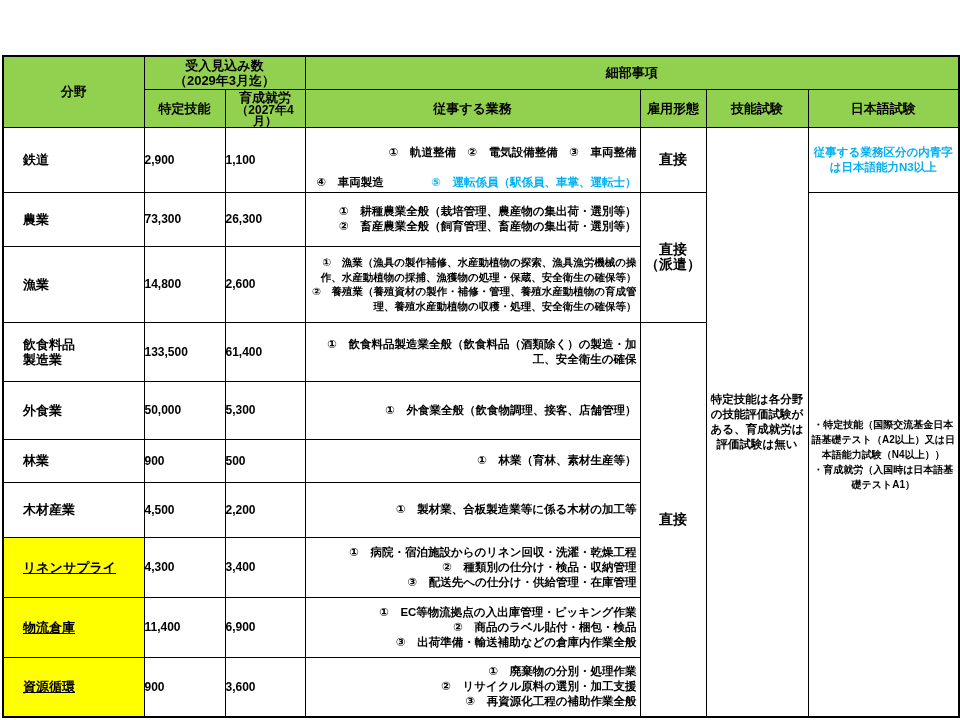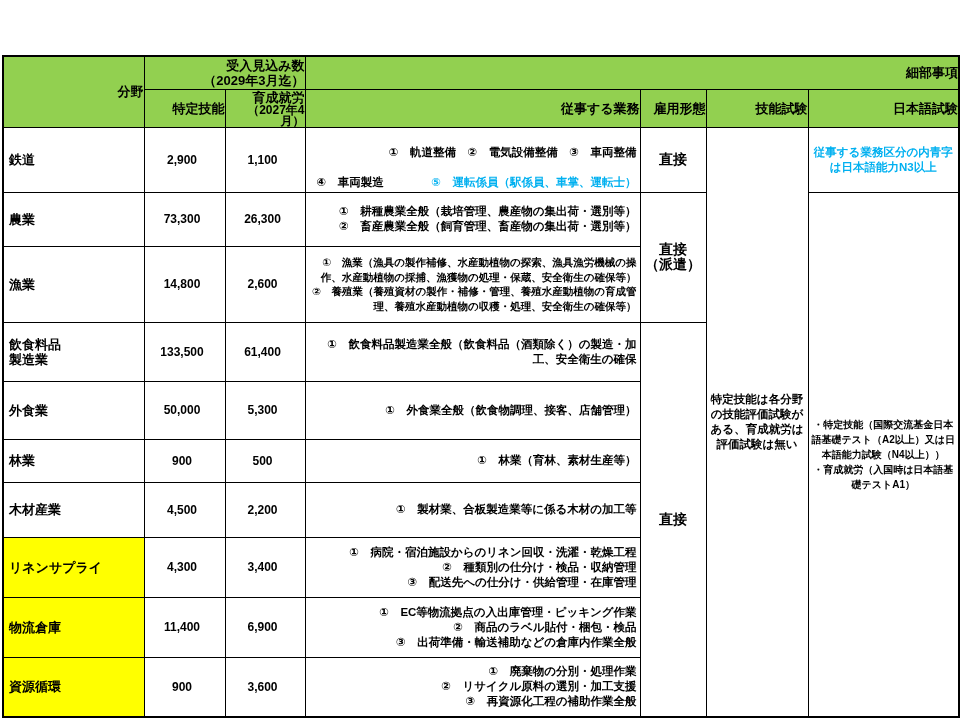--- a/index.html
+++ b/index.html
@@ -17,27 +17,27 @@
   table.tbl{
     position:absolute;left:2px;top:55px;width:956px;
     border-collapse:collapse;table-layout:fixed;
     border:2px solid #000;
   }
   .tbl th,.tbl td{
     border:1px solid #000;padding:0;overflow:hidden;
     vertical-align:middle;background:#fff;
   }
   .tbl th{
-    background:var(--green);text-align:right;font-size:13px;line-height:15px;
+    background:var(--green);text-align:center;font-size:13px;line-height:15px;
     white-space:pre-line;
   }
   .sub{display:block;font-size:12px;line-height:11px;}
-  td.name{font-size:13px;text-align:left;padding:0 2px 0 5px;white-space:pre-line;line-height:15px;}
-  td.yellow{background:var(--yellow);}
-  td.num{font-size:12px;text-align:center;padding-right:5px;}
+  td.name{font-size:13px;text-align:left;padding:0 2px 0 19px;white-space:pre-line;line-height:15px;}
+  td.yellow{background:var(--yellow);text-decoration:underline;}
+  td.num{font-size:12px;text-align:left;padding-right:5px;}
   td.works{
     font-size:11.5px;text-align:right;padding:2px 3px 2px 5px;
     line-height:15px;white-space:pre-line;
   }
   td.works-sm{font-size:10.5px;line-height:14.5px;padding-top:1px;padding-bottom:1px;}
   td.center{text-align:center;font-size:14px;line-height:15px;white-space:pre-line;}
   .blue{color:var(--blue);margin-left:36px;}
   td.jp-note{font-size:11.5px;line-height:15px;padding:0 3px;}
   td.jp-main{font-size:10px;line-height:15px;padding:0 2px;}
   td.skill{font-size:11.5px;line-height:15px;padding:6px 3px;}

